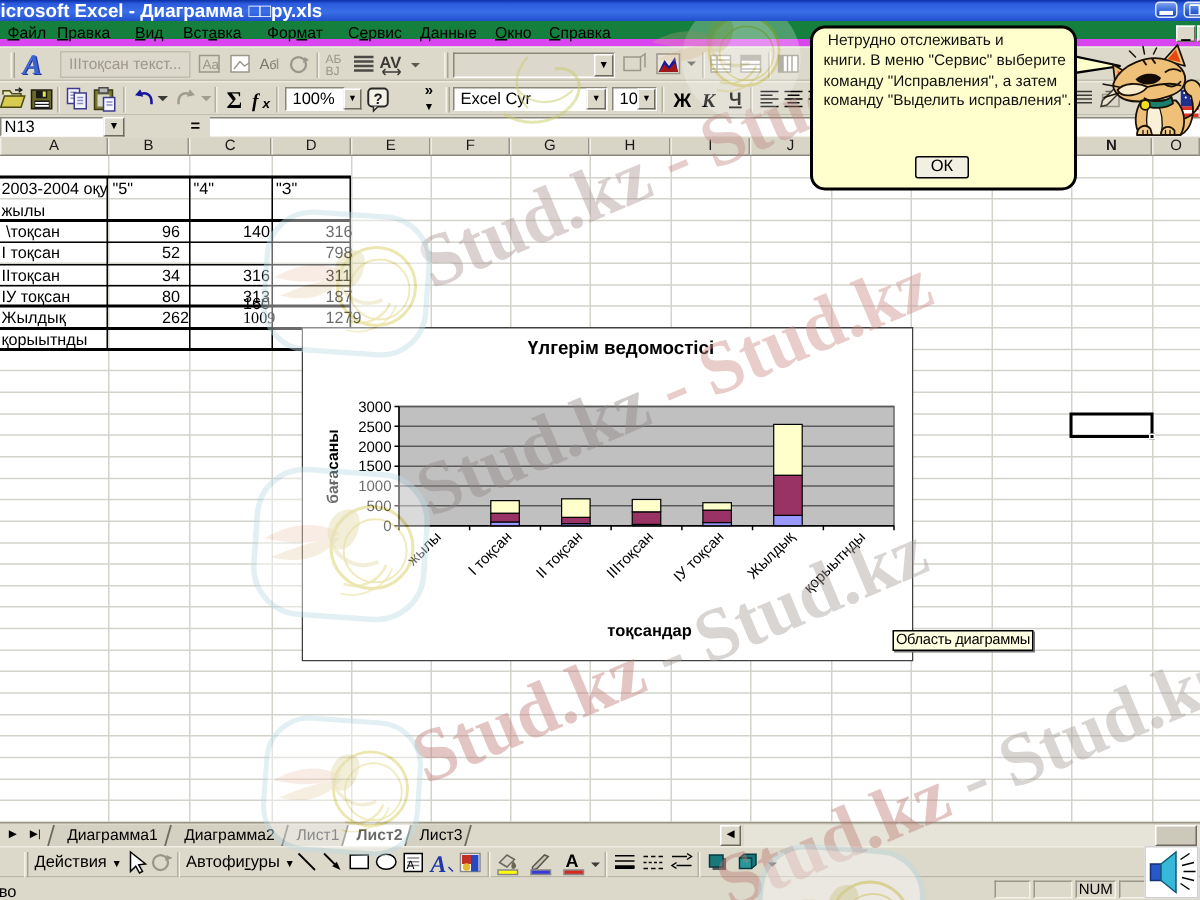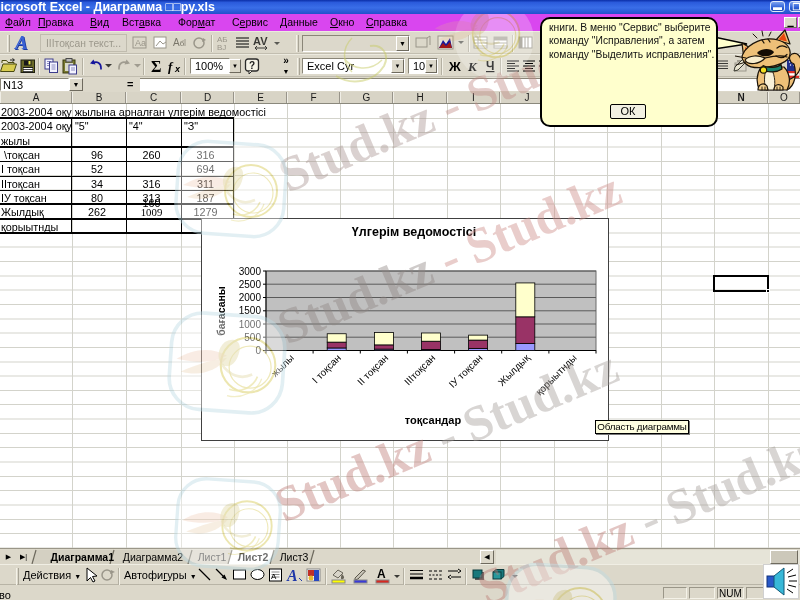--- a/index.html
+++ b/index.html
@@ -6,22 +6,22 @@
 #screen { position:relative; width:800px; height:600px; background:#fff;
   font-family:"Liberation Sans", sans-serif; overflow:hidden; }
 .abs { position:absolute; }
 #titlebar { left:0; top:0; width:800px; height:14px; z-index:55;
   background:linear-gradient(180deg,#0b2fa8 0%,#2b5bdc 18%,#3a6ee8 55%,#2250cc 100%);
   color:#fff; font-weight:bold; font-size:12px; }
 #titletxt { left:-10px; top:0px; white-space:nowrap; font-size:12.5px; }
 .xpbtn { top:1px; width:15px; height:11px; border-radius:3px;
   background:linear-gradient(180deg,#7ea2f0,#2f62d8 60%,#1c46b4);
   border:1px solid #dfe8fa; color:#fff; font-size:9px; line-height:10px; text-align:center; }
-#menubar { left:0; top:14px; width:800px; height:17px; background:#d946ef;
-  border-bottom:1px solid #d946ef; font-size:10.5px; color:#000; }
+#menubar { left:0; top:14px; width:800px; height:17px; background:#15803d;
+  border-bottom:5px solid #d946ef; font-size:10.5px; color:#000; }
 .mi { position:absolute; top:2px; white-space:nowrap; }
 .winbtn { top:3px; width:13px; height:11px; background:#dcd8ca;
   border:1px solid; border-color:#fff #6e6a5e #6e6a5e #fff;
   font-size:8px; line-height:9px; text-align:center; color:#000; }
 #tb2 { left:0; top:31px; width:800px; height:23px; background:#dcd8ca;
   border-top:1px solid #eceadf; border-bottom:1px solid #c2beb0; }
 #tb3 { left:0; top:54px; width:800px; height:23px; background:#dcd8ca;
   border-top:1px solid #eceadf; border-bottom:1px solid #c2beb0; }
 .sep { position:absolute; top:3px; width:2px; height:17px;
   border-left:1px solid #b4b0a2; border-right:1px solid #f2f0e6; }
@@ -35,21 +35,21 @@
   border:1px solid; border-color:#fff #6e6a5e #6e6a5e #fff; font-size:7px; text-align:center; line-height:11px;}
 #feq { left:127px; top:1px; font-size:11px; font-weight:bold; }
 #fedit { left:140px; top:1px; width:660px; height:13px; background:#fff;
   border-top:1px solid #8a8678; }
 #colhead { left:0; top:92px; width:800px; height:12px; background:#d8d4c6;
   border-bottom:1px solid #8a887c; }
 .ch { position:absolute; top:0; height:11px; font-size:10px; color:#1a1a1a;
   text-align:center; border-right:1px solid #98948a; border-left:1px solid #f0eee6;
   line-height:12px; }
 .cell { position:absolute; font-size:10.8px; color:#000; white-space:nowrap; }
-.num { text-align:center; }
+.num { text-align:left;padding-left:36px; }
 .tb { position:absolute; background:#000; }
 #balloon { left:540px; top:17px; width:178px; height:110px; background:#ffffcd;
   border:2px solid #000; border-radius:10px; }
 #balloontxt { left:549px; top:21px; width:168px; font-size:10.3px; line-height:13.3px; white-space:nowrap;
   color:#111; }
 #okbtn { left:610px; top:104px; width:36px; height:15px; background:#f2f0e2;
   border:1px solid #000; border-radius:2px; font-size:11px; text-align:center;
   line-height:13px; }
 #charttip { left:595px; top:420px; width:94px; height:14px; background:#ffffe1;
   border:1px solid #000; box-shadow:1px 1px 0 #777; font-size:9.8px; line-height:12px; white-space:nowrap; letter-spacing:-0.2px;
@@ -110,38 +110,37 @@
 <line x1="0" y1="343.5" x2="800" y2="343.5" stroke="#d3d3cb" stroke-width="1"></line>
 <line x1="0" y1="358.0" x2="800" y2="358.0" stroke="#d3d3cb" stroke-width="1"></line>
 <line x1="0" y1="372.5" x2="800" y2="372.5" stroke="#d3d3cb" stroke-width="1"></line>
 <line x1="0" y1="386.5" x2="800" y2="386.5" stroke="#d3d3cb" stroke-width="1"></line>
 <line x1="0" y1="401.0" x2="800" y2="401.0" stroke="#d3d3cb" stroke-width="1"></line>
 <line x1="0" y1="415.5" x2="800" y2="415.5" stroke="#d3d3cb" stroke-width="1"></line>
 <line x1="0" y1="429.5" x2="800" y2="429.5" stroke="#d3d3cb" stroke-width="1"></line>
 <line x1="0" y1="444.0" x2="800" y2="444.0" stroke="#d3d3cb" stroke-width="1"></line>
     </svg>
   <div id="tablelayer" class="abs" style="left:0;top:104px;width:800px;height:444px;z-index:2">
-      <div class="cell" style="left:1px;top:2px;width:420px;height:13px;">2003-2004 оқу жылына арналған үлгерім ведомостісі</div>
 <div class="cell" style="left:1px;top:16px;width:70px;height:12px;">2003-2004 оқу</div>
 <div class="cell" style="left:1px;top:31px;width:70px;height:12px;">жылы</div>
 <div class="cell" style="left:1px;top:45px;width:70px;height:12px;">&nbsp;\тоқсан</div>
 <div class="cell" style="left:1px;top:59px;width:70px;height:12px;">І тоқсан</div>
 <div class="cell" style="left:1px;top:74px;width:70px;height:12px;">ІІтоқсан</div>
 <div class="cell" style="left:1px;top:88px;width:70px;height:12px;">ІУ тоқсан</div>
 <div class="cell" style="left:1px;top:102px;width:70px;height:12px;">Жылдық</div>
 <div class="cell" style="left:1px;top:117px;width:70px;height:12px;">қорыытнды</div>
 <div class="cell" style="left:75px;top:16px;width:40px;height:12px;">"5"</div>
 <div class="cell" style="left:129px;top:16px;width:40px;height:12px;">"4"</div>
 <div class="cell" style="left:184px;top:16px;width:40px;height:12px;">"З"</div>
 <div class="cell num" style="left:72px;top:45px;width:50px;height:12px;">96</div>
-<div class="cell num" style="left:126px;top:45px;width:51px;height:12px;">260</div>
+<div class="cell num" style="left:126px;top:45px;width:51px;height:12px;">140</div>
 <div class="cell num" style="left:181px;top:45px;width:49px;height:12px;">316</div>
 <div class="cell num" style="left:72px;top:59px;width:50px;height:12px;">52</div>
 <div class="cell num" style="left:126px;top:59px;width:51px;height:12px;margin-top:34px;">160</div>
-<div class="cell num" style="left:181px;top:59px;width:49px;height:12px;">694</div>
+<div class="cell num" style="left:181px;top:59px;width:49px;height:12px;">798</div>
 <div class="cell num" style="left:72px;top:74px;width:50px;height:12px;">34</div>
 <div class="cell num" style="left:126px;top:74px;width:51px;height:12px;">316</div>
 <div class="cell num" style="left:181px;top:74px;width:49px;height:12px;">311</div>
 <div class="cell num" style="left:72px;top:88px;width:50px;height:12px;">80</div>
 <div class="cell num" style="left:126px;top:88px;width:51px;height:12px;">313</div>
 <div class="cell num" style="left:181px;top:88px;width:49px;height:12px;">187</div>
 <div class="cell num" style="left:72px;top:102px;width:50px;height:12px;">262</div>
 <div class="cell num" style="left:126px;top:102px;width:51px;height:12px;font-family:Liberation Serif, serif;">1009</div>
 <div class="cell num" style="left:181px;top:102px;width:49px;height:12px;">1279</div>
 <div class="tb" style="left:71px;top:14px;width:1px;height:115px"></div>
@@ -498,20 +497,21 @@
 <path d="M2 25 C 13 29, 25 23, 29 13" fill="none" stroke="#d6c84e" stroke-width="1.6" stroke-opacity="0.8"></path>
 <path d="M0 31 C 13 35, 29 27, 33 15" fill="none" stroke="#d6c84e" stroke-width="1.2" stroke-opacity="0.7"></path>
 </g>
       </g>
     </svg>
   <svg id="balloontail" class="abs" style="left:714px;top:34px;z-index:60" width="36" height="20">
       <polygon points="0,3 33,10 0,15" fill="#ffffcd" stroke="#000" stroke-width="1.5"></polygon>
     </svg>
   <div id="balloon" class="abs" style="z-index:61"></div>
   <div id="balloontxt" class="abs" style="z-index:62">
+    <div>&nbsp;Нетрудно отслеживать и</div>
     <div>книги. В меню "Сервис" выберите</div>
     <div>команду "Исправления", а затем</div>
     <div>команду "Выделить исправления".</div>
   </div>
   <div id="okbtn" class="abs" style="z-index:62">ОК</div>
   <svg id="flag" class="abs" style="left:787px;top:60px;z-index:62" width="13" height="19">
       <rect x="0" y="0" width="12" height="11" fill="#20308c"></rect>
 <circle cx="2.5" cy="2" r="0.7" fill="#fff"></circle>
       <circle cx="5.5" cy="3" r="0.7" fill="#fff"></circle>
       <circle cx="8.5" cy="2" r="0.7" fill="#fff"></circle>
@@ -555,21 +555,21 @@
         <polygon points="192,1 232,1 228,15 188,15" fill="#d4d0c2"></polygon>
         <polygon points="232,1 274,1 270,15 228,15" fill="#fff"></polygon>
         <polygon points="274,1 314,1 310,15 270,15" fill="#d4d0c2"></polygon>
         <line x1="36" y1="1" x2="32" y2="15" stroke="#6e6a5e" stroke-width="1.2"></line>
         <line x1="114" y1="1" x2="110" y2="15" stroke="#6e6a5e" stroke-width="1.2"></line>
         <line x1="192" y1="1" x2="188" y2="15" stroke="#6e6a5e" stroke-width="1.2"></line>
         <line x1="232" y1="1" x2="228" y2="15" stroke="#6e6a5e" stroke-width="1.2"></line>
         <line x1="274" y1="1" x2="270" y2="15" stroke="#6e6a5e" stroke-width="1.2"></line>
         <line x1="314" y1="1" x2="310" y2="15" stroke="#6e6a5e" stroke-width="1.2"></line>
       </svg>
-<div class="abs" style="left:36px;top:2px;width:78px;text-align:right;font-size:10.5px;font-weight:bold;color:#000">Диаграмма1</div>
+<div class="abs" style="left:36px;top:2px;width:78px;text-align:center;font-size:10.5px;font-weight:normal;color:#000">Диаграмма1</div>
 <div class="abs" style="left:114px;top:2px;width:78px;text-align:center;font-size:10.5px;font-weight:normal;color:#000">Диаграмма2</div>
 <div class="abs" style="left:192px;top:2px;width:40px;text-align:center;font-size:10.5px;font-weight:normal;color:#333">Лист1</div>
 <div class="abs" style="left:232px;top:2px;width:42px;text-align:center;font-size:10.5px;font-weight:bold;color:#000">Лист2</div>
 <div class="abs" style="left:274px;top:2px;width:40px;text-align:center;font-size:10.5px;font-weight:normal;color:#000">Лист3</div>
 <div class="abs" style="left:480px;top:1px;width:14px;height:14px;background:#dcd8ca;border:1px solid;border-color:#fff #6e6a5e #6e6a5e #fff;font-size:7px;text-align:center;line-height:12px">◀</div>
 <div class="abs" style="left:496px;top:1px;width:304px;height:14px;background:#e6e4d8"></div>
 <div class="abs" style="left:770px;top:1px;width:28px;height:14px;background:#ccc8ba;border:1px solid;border-color:#fff #6e6a5e #6e6a5e #fff"></div>
     </div>
   <div id="drawbar" class="abs">
       <div class="grip" style="left:16px"></div>

